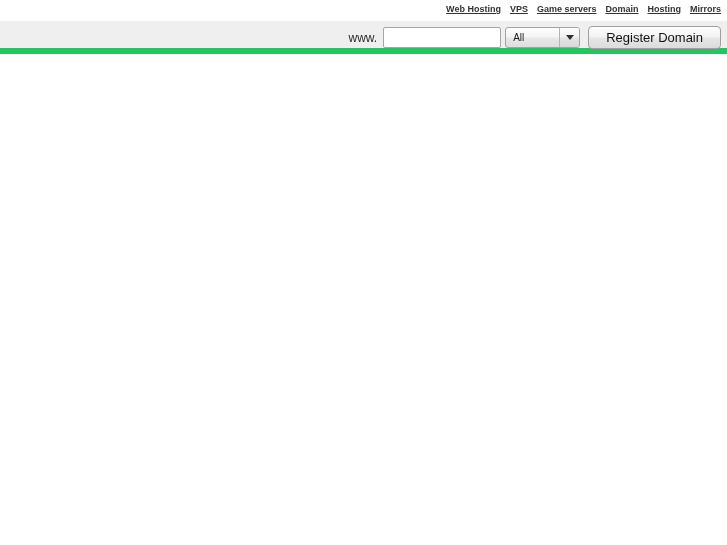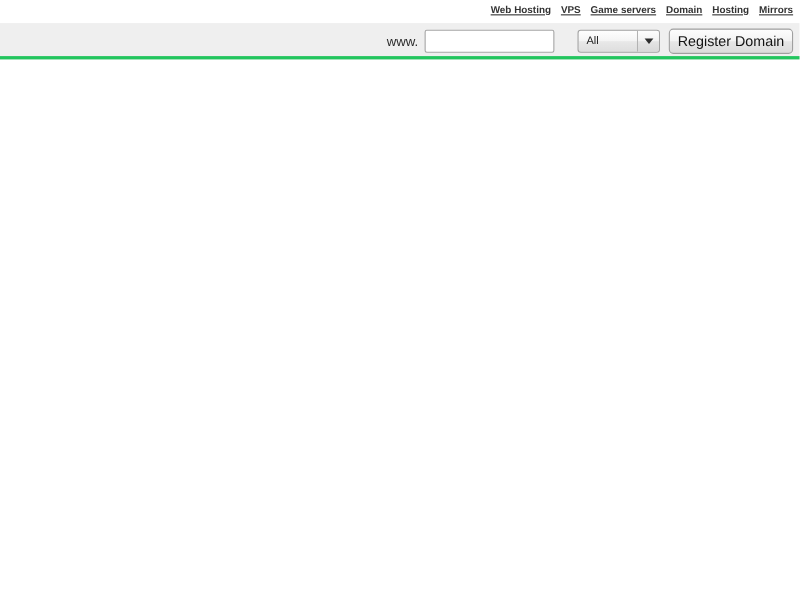--- a/index.html
+++ b/index.html
@@ -78,21 +78,21 @@
   }
 
   
   .searchbar {
     position: absolute;
     left: 0;
     top: 21px;
     width: 727px;
     height: 33px;
     background: #efefef;
-    border-bottom: 3px solid #22c55e;
+    border-bottom: 6px solid #22c55e;
     box-sizing: border-box;
     text-decoration: underline;
   }
   .search-inner {
     position: absolute;
     right: 6px;
     top: 0;
     height: 33px;
     display: flex;
     align-items: center;
@@ -114,21 +114,21 @@
     background: #ffffff;
     border: 1px solid #a6a6a6;
     border-radius: 2px;
     box-sizing: content-box;
     outline: none;
   }
 
   
   .tld-select {
     position: relative;
-    margin-left: 21px;
+    margin-left: 4px;
     width: 75px;
     height: 21px;
     border: 1px solid #a3a3a3;
     border-radius: 3px;
     background: linear-gradient(to bottom, #fefefe 0%, #f4f4f4 48%, #e8e8e8 52%, #dedede 100%);
     box-sizing: border-box;
     display: flex;
     align-items: center;
     cursor: default;
   }
@@ -156,21 +156,21 @@
     width: 0; height: 0;
     border-left: 4px solid transparent;
     border-right: 4px solid transparent;
     border-top: 5px solid #2e2e2e;
   }
 
   
   .register-btn {
     margin-left: 8px;
     height: 23px;
-    padding: 0 7px;
+    padding: 0 17px;
     font-family: "Liberation Sans", sans-serif;
     font-size: 13px;
     color: #121212;
     background: linear-gradient(to bottom, #fdfdfd 0%, #f3f3f3 48%, #e6e6e6 52%, #dcdcdc 100%);
     border: 1px solid #a0a0a0;
     border-radius: 4px;
     cursor: default;
     line-height: 1;
     white-space: nowrap;
   }

